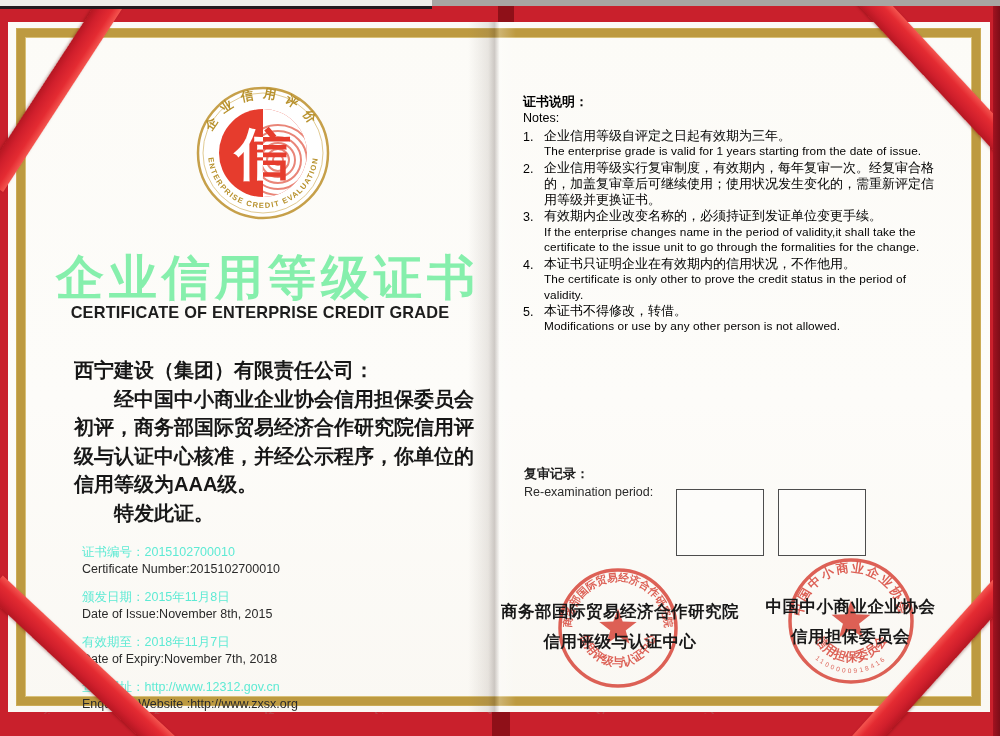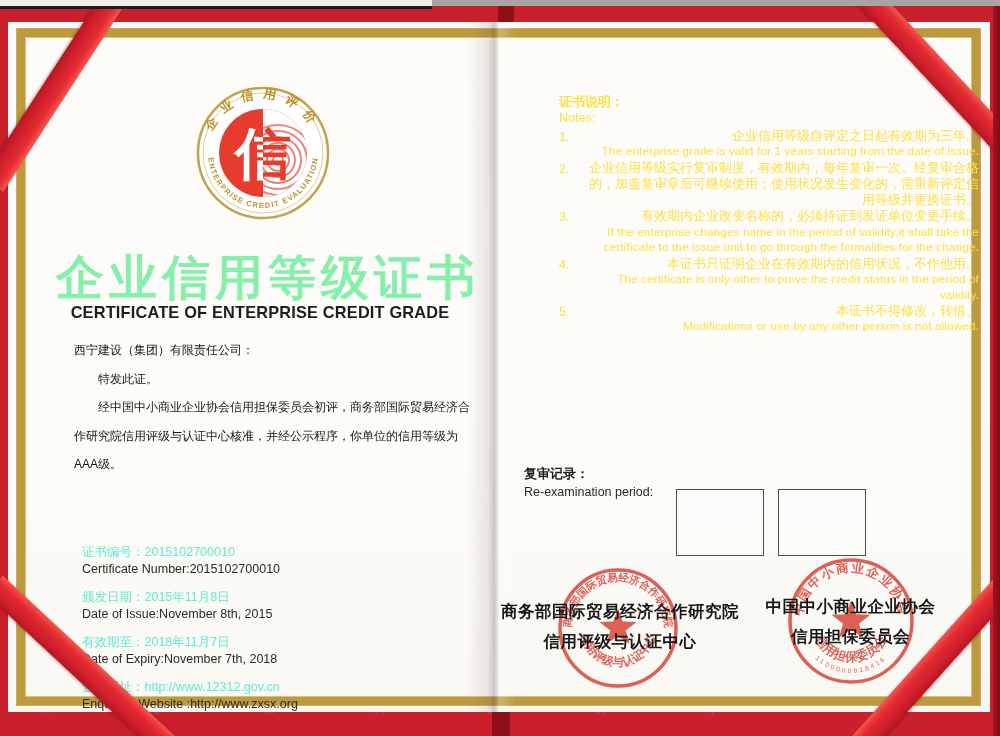--- a/index.html
+++ b/index.html
@@ -35,37 +35,37 @@
 
   .content { position:absolute; inset:0; z-index:10; }
 
   
   .emblem { position:absolute; left:196px; top:86px; }
   .title-zh { position:absolute; left:40px; top:246px; width:440px; text-align:right;
               font-size:48px; font-weight:bold; color:#86efac; letter-spacing:5px; }
   .title-en { position:absolute; left:30px; top:303px; width:460px; text-align:center;
               font-size:17px; font-weight:bold; color:#1d1d1d; letter-spacing:0.2px;
               transform:scale(0.96,1); }
-  .body-text { position:absolute; left:74px; top:336px; width:402px; font-size:12px;
-               line-height:28.5px; color:#171717; font-weight:400; }
+  .body-text { position:absolute; left:74px; top:356px; width:402px; font-size:20px;
+               line-height:28.5px; color:#171717; font-weight:700; }
   .body-text p.indent { text-indent:2em; }
 
   .details { position:absolute; left:82px; top:544px; }
   .detail-group { margin-bottom:12px; }
   .detail-zh { font-size:12.5px; font-weight:normal; color:#5eead4; line-height:17px; }
   .detail-en { font-size:12.5px; color:#2a2a2a; line-height:16px; }
 
   
-  .notes-block { position:absolute; left:523px; top:93px; width:420px; color:#fde047;margin-left:36px; }
+  .notes-block { position:absolute; left:523px; top:93px; width:420px; color:#000000; }
   .notes-title-zh { font-size:13px; font-weight:bold; line-height:17px; }
   .notes-title-en { font-size:12.5px; line-height:17px; }
   .notes-list { margin-top:1px; }
   .note { display:flex; }
   .note-num { width:21px; flex:none; font-size:12.5px; line-height:16px; padding-top:1px; }
-  .note-body { flex:1;text-align:right; }
+  .note-body { flex:1; }
   .note-zh { font-size:13px; font-weight:500; line-height:16.2px; }
   .note-en { font-size:11.8px; line-height:15.6px; letter-spacing:0.1px; }
 
   .reexam { position:absolute; left:524px; top:464px; }
   .reexam-zh { font-size:13px; font-weight:bold; color:#1f1f1f; line-height:19px; }
   .reexam-en { font-size:12.5px; color:#2a2a2a; line-height:18px; }
   .reexam-box { position:absolute; top:489px; width:88px; height:67px;
                 border:1px solid #4d4d4d; background:rgba(255,255,255,0.4); }
   .reexam-box.b1 { left:676px; }
   .reexam-box.b2 { left:778px; }
@@ -150,22 +150,22 @@
       <text font-size="7.6" font-weight="bold" fill="#b8922e" letter-spacing="1.2">
         <textPath href="#embBot" startOffset="50%" text-anchor="middle">ENTERPRISE CREDIT EVALUATION</textPath>
       </text>
     </svg>
 
     <div class="title-zh">企业信用等级证书</div>
     <div class="title-en">CERTIFICATE OF ENTERPRISE CREDIT GRADE</div>
 
     <div class="body-text">
       <p>西宁建设（集团）有限责任公司：</p>
+      <p class="indent">经中国中小商业企业协会信用担保委员会初评，商务部国际贸易经济合作研究院信用评级与认证中心核准，并经公示程序，你单位的信用等级为AAA级。</p>
       <p class="indent">特发此证。</p>
-      <p class="indent">经中国中小商业企业协会信用担保委员会初评，商务部国际贸易经济合作研究院信用评级与认证中心核准，并经公示程序，你单位的信用等级为AAA级。</p>
     </div>
 
     <div class="details">
       <div class="detail-group">
         <div class="detail-zh">证书编号：2015102700010</div>
         <div class="detail-en">Certificate Number:2015102700010</div>
       </div>
       <div class="detail-group">
         <div class="detail-zh">颁发日期：2015年11月8日</div>
         <div class="detail-en">Date of Issue:November 8th, 2015</div>

